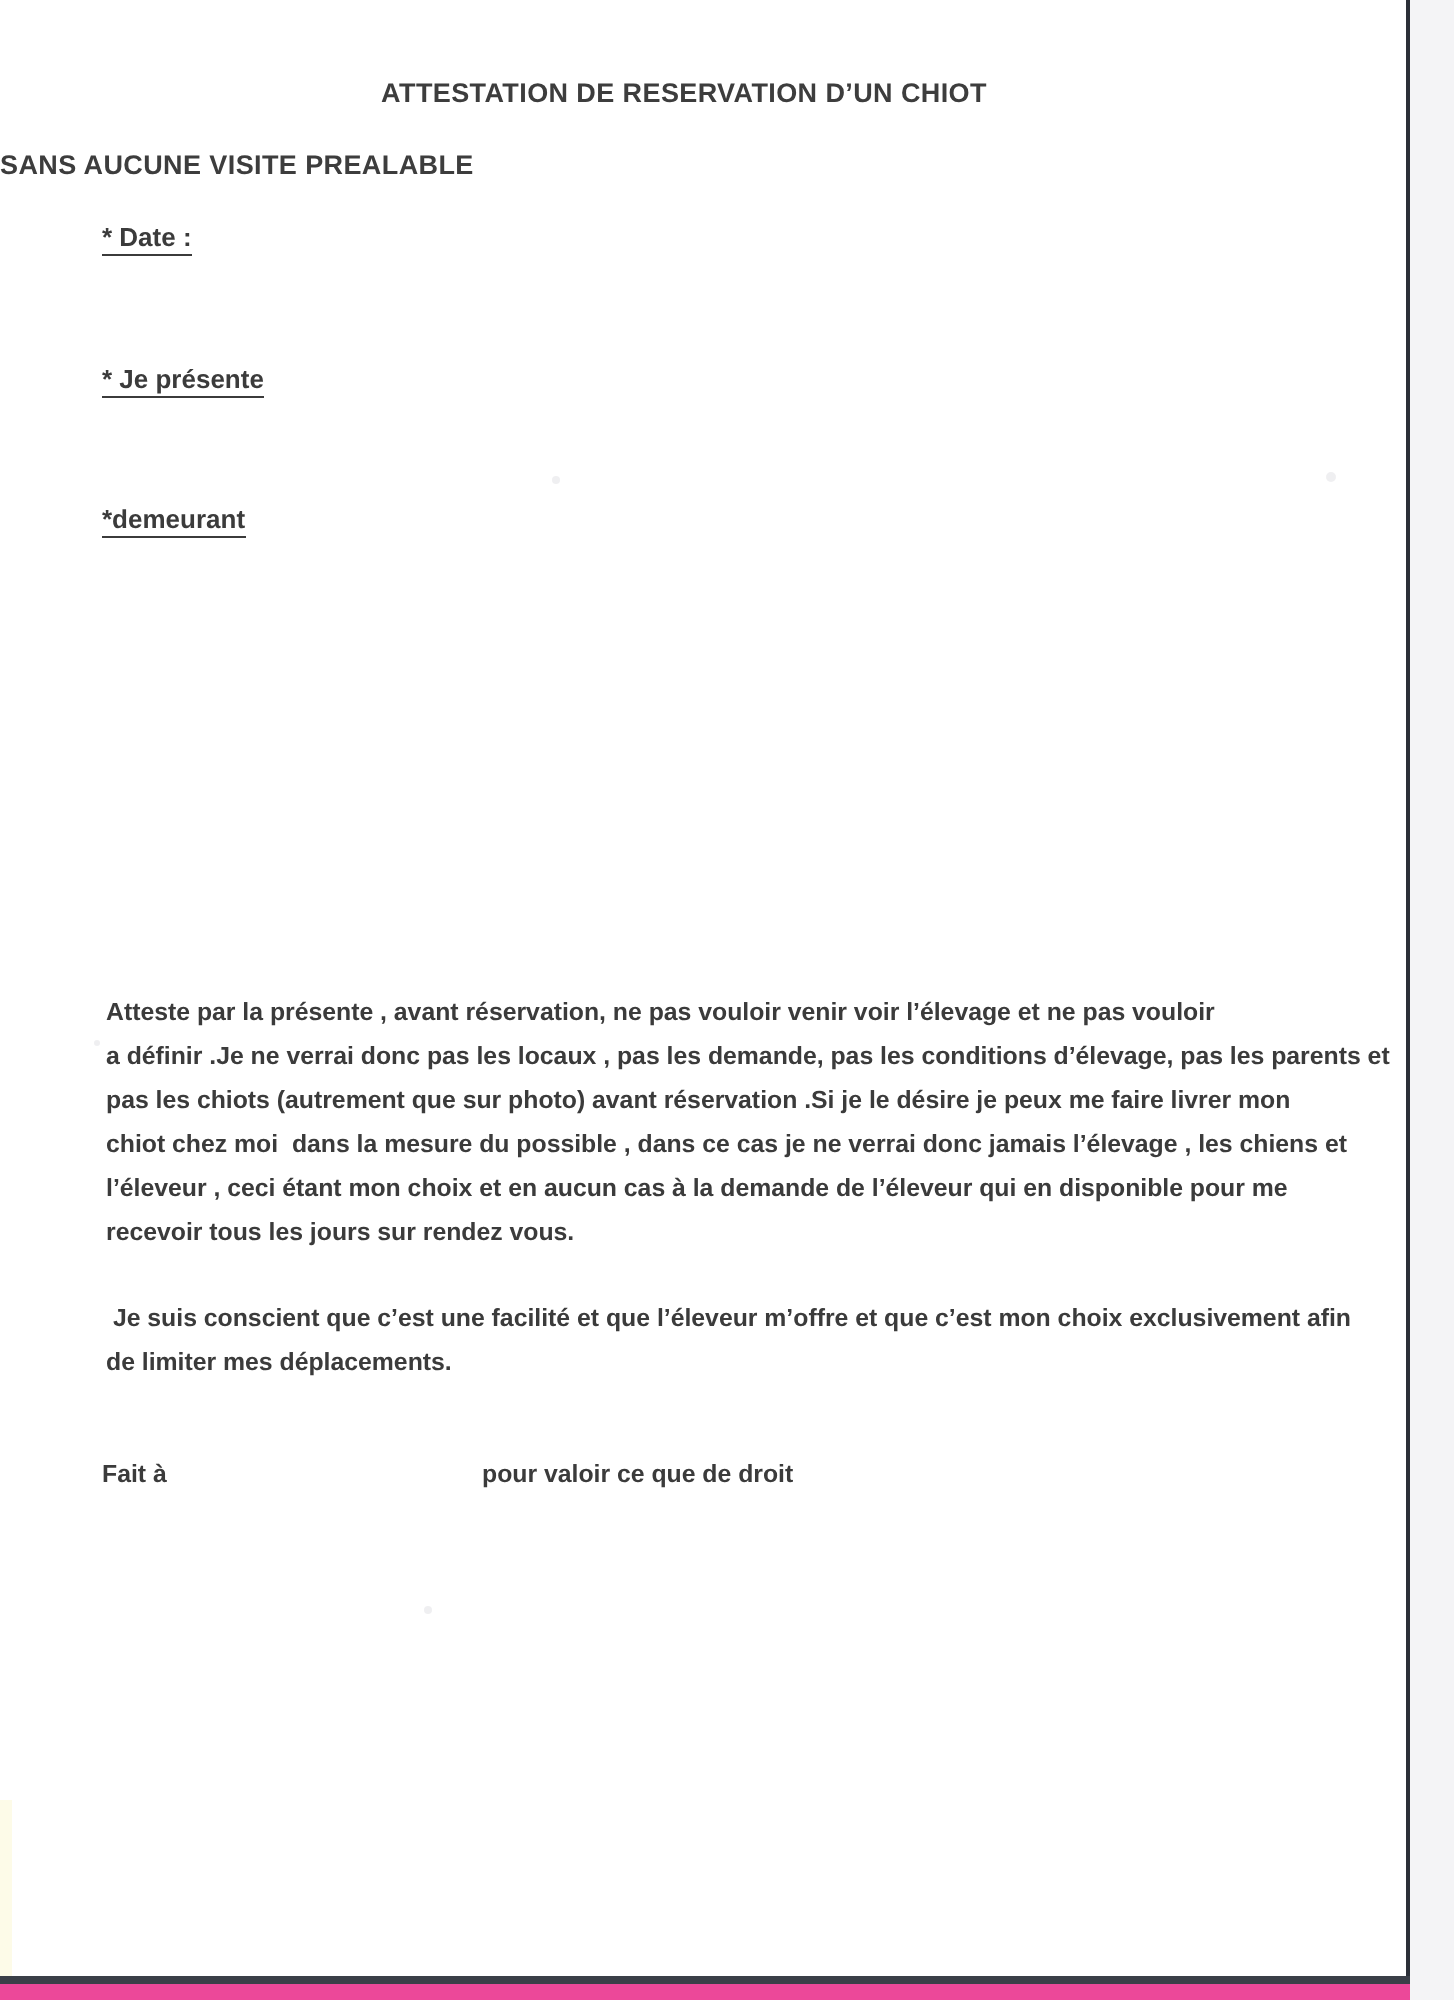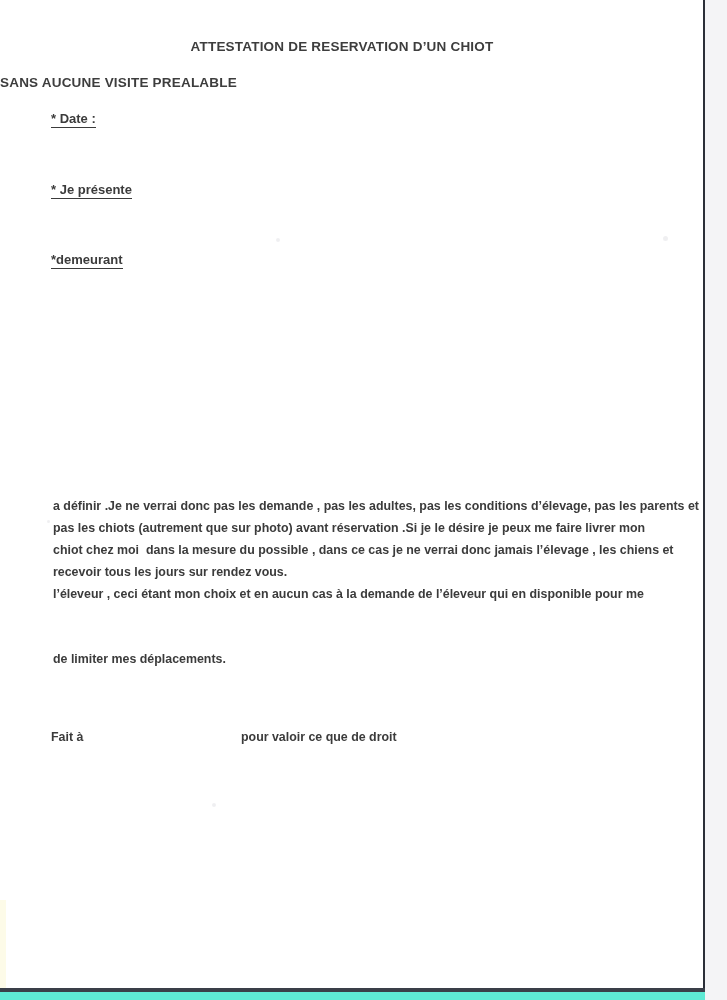--- a/index.html
+++ b/index.html
@@ -8,21 +8,21 @@
     background: #ffffff;
   }
   body {
     font-family: "Liberation Sans", sans-serif;
   }
 
   .page {
     position: relative;
     width: 727px;
     height: 1000px;
-    background: #5eead4;
+    background: #ec4899;
     overflow: hidden;
   }
 
   
   .scan-edge-right {
     position: absolute;
     top: 0;
     left: 703px;
     width: 2px;
     height: 992px;
@@ -184,28 +184,30 @@
     <div class="field field-soussigne">
       <span>* Je présente</span>
     </div>
 
     <div class="field field-demeurant">
       <span>*demeurant</span>
     </div>
 
 
     <div class="para para-main">
-      <span class="ln">a définir .Je ne verrai donc pas les demande , pas les adultes, pas les conditions d’élevage, pas les parents et</span>
+      <span class="ln">Atteste par la présente , avant réservation, ne pas vouloir venir voir l’élevage et ne pas vouloir</span>
+      <span class="ln">a définir .Je ne verrai donc pas les locaux , pas les demande, pas les conditions d’élevage, pas les parents et</span>
       <span class="ln">pas les chiots (autrement que sur photo) avant réservation .Si je le désire je peux me faire livrer mon</span>
       <span class="ln">chiot chez moi  dans la mesure du possible , dans ce cas je ne verrai donc jamais l’élevage , les chiens et</span>
+      <span class="ln">l’éleveur , ceci étant mon choix et en aucun cas à la demande de l’éleveur qui en disponible pour me</span>
       <span class="ln">recevoir tous les jours sur rendez vous.</span>
-      <span class="ln">l’éleveur , ceci étant mon choix et en aucun cas à la demande de l’éleveur qui en disponible pour me</span>
     </div>
 
     <div class="para para-second">
+      <span class="ln"> Je suis conscient que c’est une facilité et que l’éleveur m’offre et que c’est mon choix exclusivement afin</span>
       <span class="ln">de limiter mes déplacements.</span>
     </div>
 
     <div class="footer footer-left">Fait à</div>
 
     <div class="footer footer-right">pour valoir ce que de droit</div>
 
   </div>
 </div>
 

